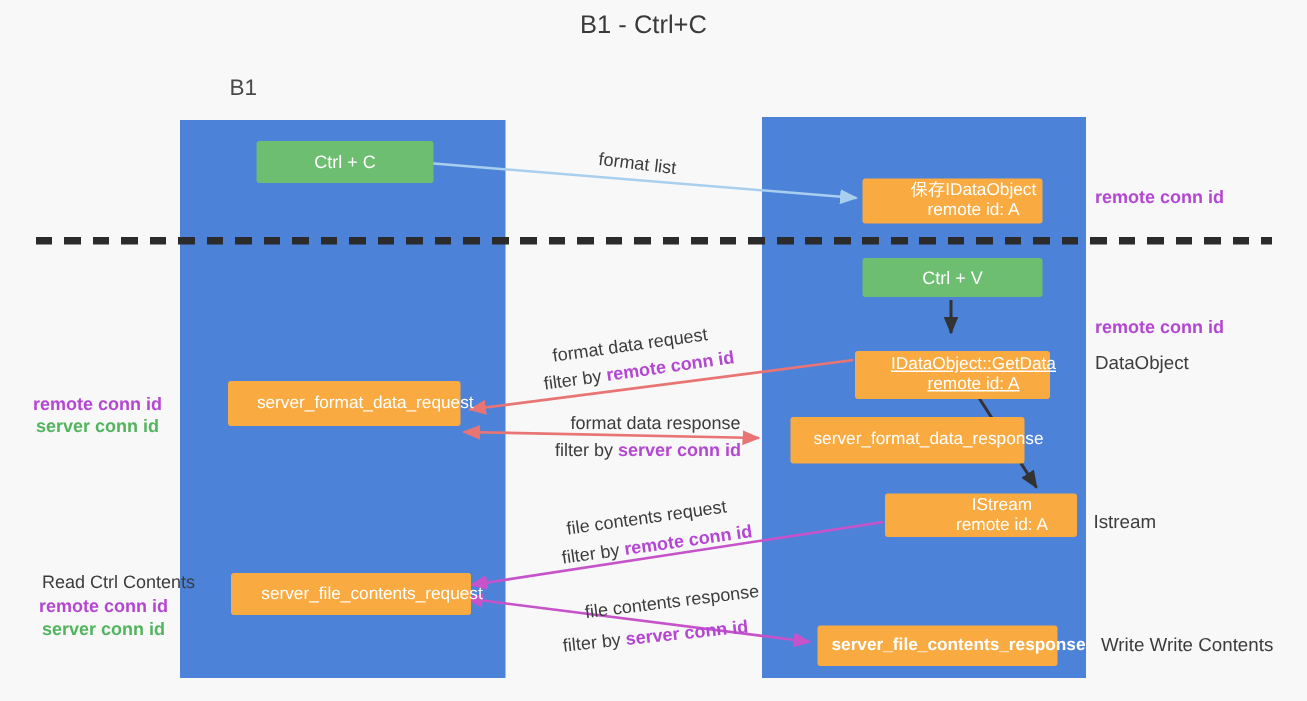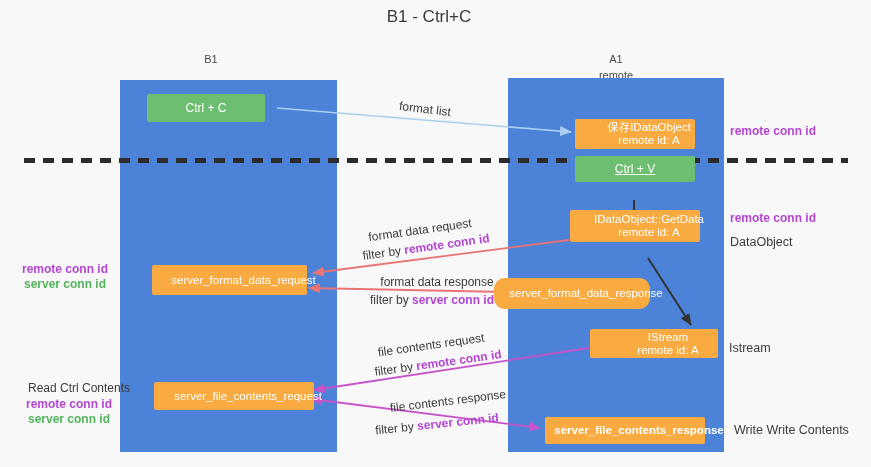--- a/index.html
+++ b/index.html
@@ -2,22 +2,22 @@
 <html><head>
 <meta charset="utf-8">
 <style>
   * { margin:0; padding:0; box-sizing:border-box; }
   body { background:#f8f8f8; font-family:"Liberation Sans", sans-serif; }
   .canvas { position:relative; width:858px; height:467px; background:#f8f8f8; overflow:hidden; }
 
   .title { position:absolute; top:6px; left:0; width:100%; text-align:center;
            font-size:17px; line-height:22px; color:#3a3a3a; }
 
-  .col-header { position:absolute; width:116px; text-align:center;
-                font-size:11px; line-height:16px; color:#4a4a4a; }
+  .col-header { position:absolute; width:116px; text-align:left;
+                font-size:15px; line-height:16px; color:#4a4a4a; }
 
   .col { position:absolute; background:#4d82d9; }
 
   .dashed { position:absolute; left:24px; top:158px; width:824px; height:5px;
             background:repeating-linear-gradient(to right, #2b2b2b 0, #2b2b2b 11px, transparent 11px, transparent 19px); }
 
   .box { position:absolute; display:flex; flex-direction:column; align-items:center;
          justify-content:center; color:#ffffff; text-align:center; border-radius:2px; }
   .box.green  { background:#6dbe71; font-size:12px; }
   .box.orange { background:#f9ab41; font-size:11.5px; line-height:13px;padding-left:28px; }
@@ -43,24 +43,20 @@
 
 <div class="canvas">
 
   <div class="title">
     <div>B1 - Ctrl+C</div>
   </div>
 
   <div class="col-header" style="left:153px; top:51px;">
     <div>B1</div>
   </div>
-  <div class="col-header" style="left:558px; top:51px;">
-    <div>A1</div>
-    <div>remote</div>
-  </div>
 
   <div class="col" style="left:120px; top:80px; width:217px; height:372px;"></div>
   <div class="col" style="left:508px; top:78px; width:216px; height:374px;"></div>
 
   <div class="dashed"></div>
 
   <svg class="arrows" viewBox="0 0 871 467">
     <defs>
       <marker id="ah-blue" markerUnits="userSpaceOnUse" markerWidth="12" markerHeight="10" refX="11" refY="5" orient="auto-start-reverse">
         <path d="M0,0 L12,5 L0,10 z" fill="#a9cfee"></path>
@@ -77,43 +73,43 @@
     </defs>
     <line x1="277" y1="108" x2="571" y2="132" stroke="#a9cfee" stroke-width="1.6" marker-end="url(#ah-blue)"></line>
     <line x1="634" y1="200" x2="634" y2="222" stroke="#333333" stroke-width="2" marker-end="url(#ah-black)"></line>
     <line x1="648" y1="258" x2="691" y2="325" stroke="#333333" stroke-width="2" marker-end="url(#ah-black)"></line>
     <line x1="569" y1="240" x2="313" y2="273" stroke="#e87474" stroke-width="1.8" marker-end="url(#ah-red)"></line>
     <line x1="309" y1="288" x2="506" y2="292" stroke="#e87474" stroke-width="1.8" marker-start="url(#ah-red)" marker-end="url(#ah-red)"></line>
     <line x1="589" y1="348" x2="314" y2="390" stroke="#c653c9" stroke-width="1.8" marker-end="url(#ah-mag)"></line>
     <line x1="311" y1="399" x2="540" y2="428" stroke="#c653c9" stroke-width="1.8" marker-start="url(#ah-mag)" marker-end="url(#ah-mag)"></line>
   </svg>
 
-  <div class="box green" style="left:147px; top:94px; width:118px; height:28px;">
+  <div class="box green" style="left:171px; top:94px; width:118px; height:28px;">
     <span>Ctrl + C</span>
   </div>
 
   <div class="box orange" style="left:575px; top:119px; width:120px; height:30px;">
     <div>保存IDataObject</div>
     <div>remote id: A</div>
   </div>
 
-  <div class="box green" style="left:575px; top:156px; width:120px; height:26px;text-decoration:underline;">
+  <div class="box green" style="left:575px; top:172px; width:120px; height:26px;">
     <span>Ctrl + V</span>
   </div>
 
-  <div class="box orange" style="left:570px; top:210px; width:130px; height:32px;">
+  <div class="box orange" style="left:570px; top:234px; width:130px; height:32px;text-decoration:underline;">
     <div>IDataObject::GetData</div>
     <div>remote id: A</div>
   </div>
 
-  <div class="box orange" style="left:152px; top:265px; width:155px; height:30px;">
+  <div class="box orange" style="left:152px; top:254px; width:155px; height:30px;">
     <span>server_format_data_request</span>
   </div>
 
-  <div class="box orange" style="left:494px; top:278px; width:156px; height:31px;border-radius:11px;">
+  <div class="box orange" style="left:527px; top:278px; width:156px; height:31px;">
     <span>server_format_data_response</span>
   </div>
 
   <div class="box orange" style="left:590px; top:329px; width:128px; height:29px;">
     <div>IStream</div>
     <div>remote id: A</div>
   </div>
 
   <div class="box orange" style="left:154px; top:382px; width:160px; height:28px;">
     <span>server_file_contents_request</span>

